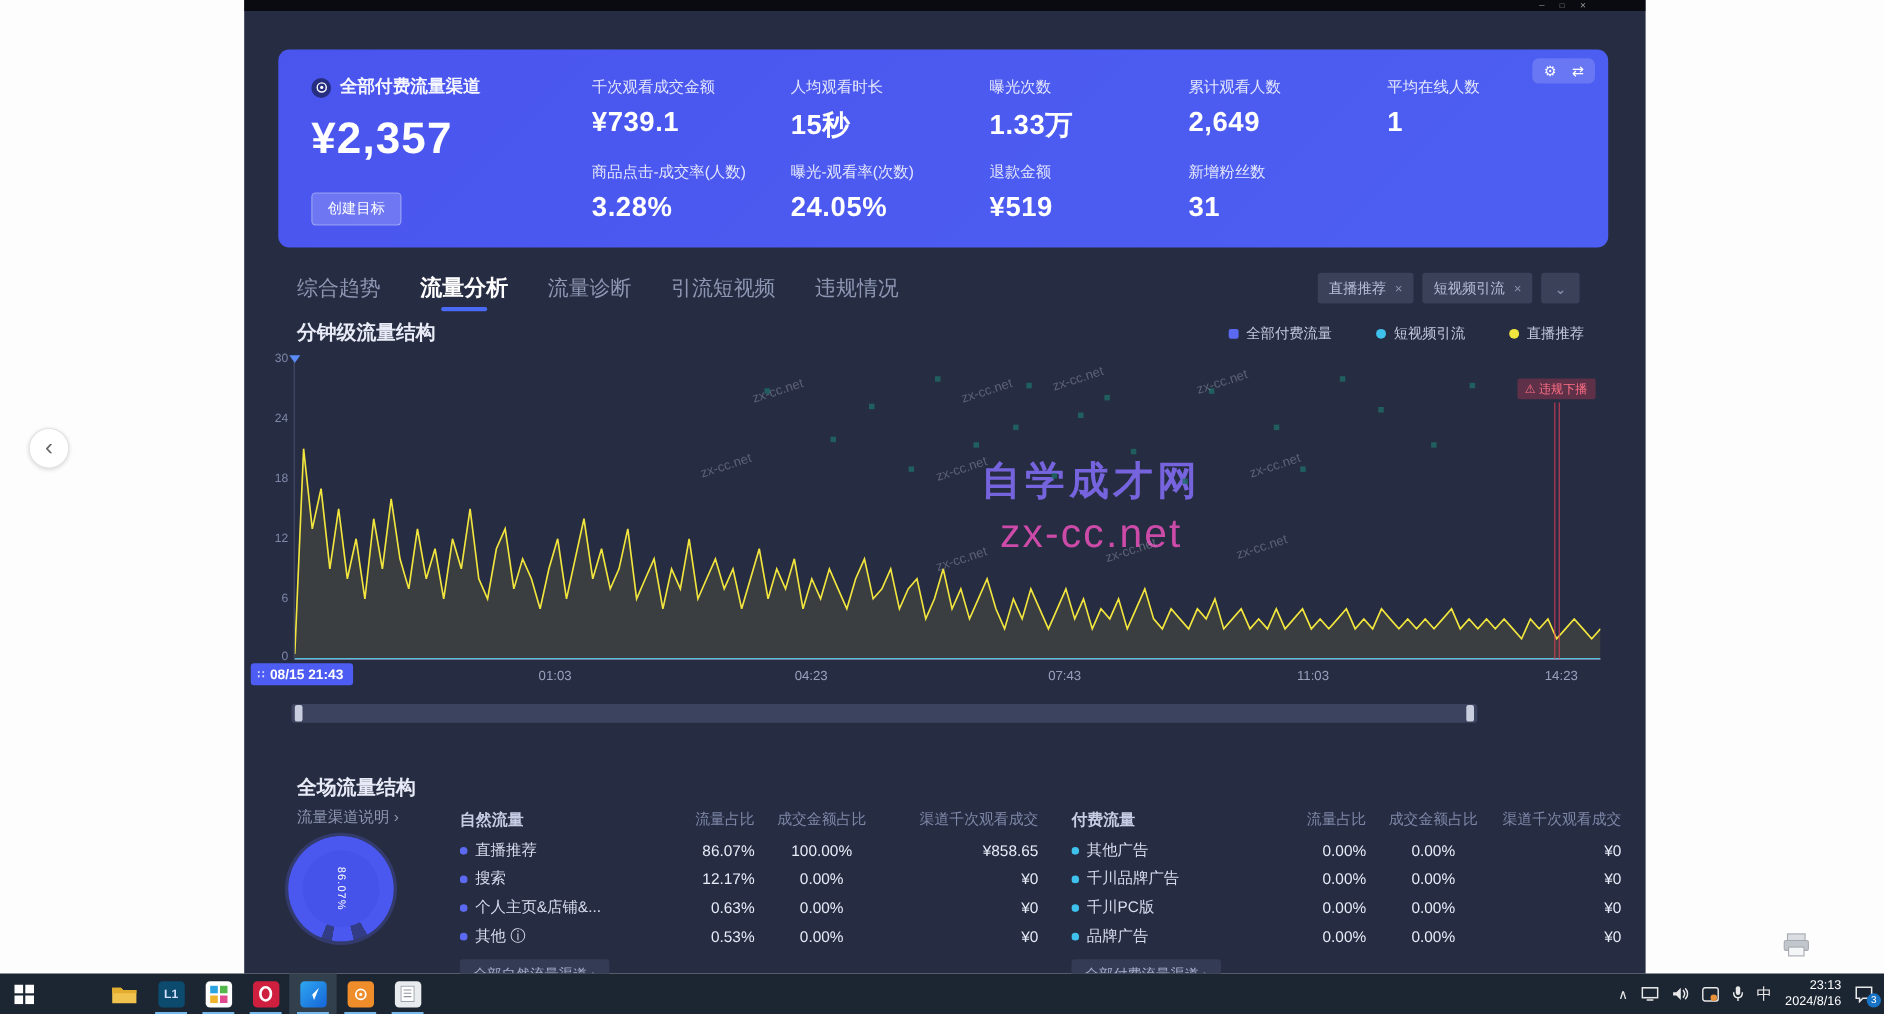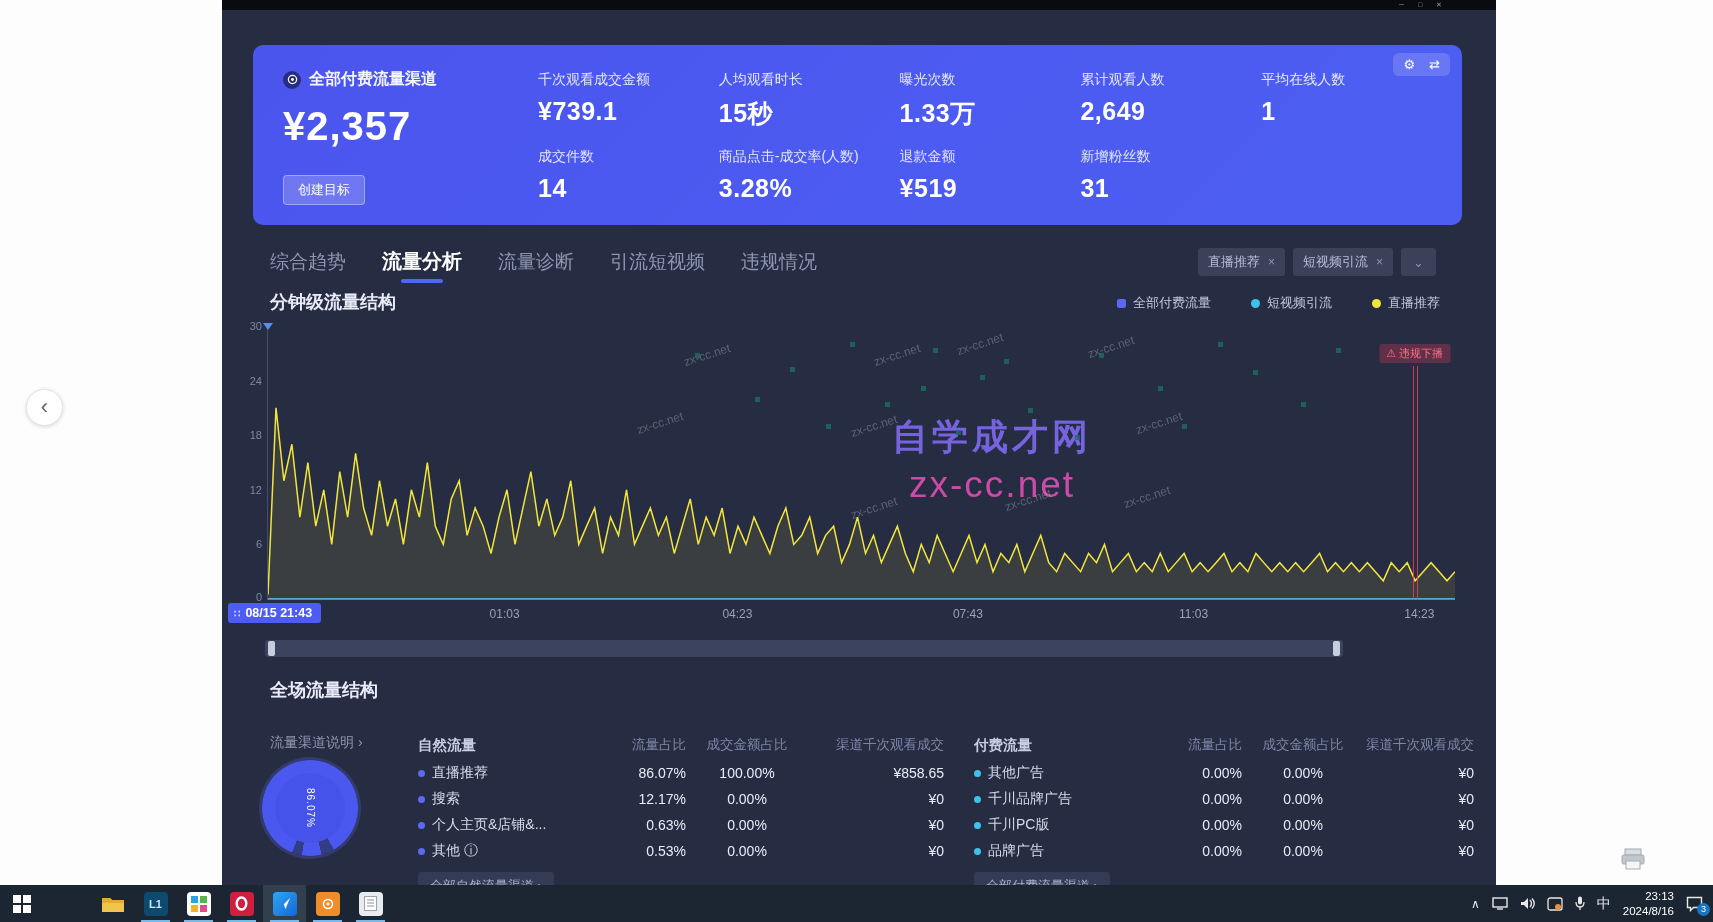--- a/index.html
+++ b/index.html
@@ -95,21 +95,21 @@
   .x-tick { position:absolute; top:5px; transform:translateX(-50%); font-size:12px;
     color:#98a0bd; }
 
   .range-slider { position:absolute; left:43px; top:640px; width:1078px; height:17px;
     background:#3c435f; border-radius:3px; cursor:pointer; }
   .range-handle { position:absolute; top:1px; width:7px; height:15px; background:#c9cedf;
     border-radius:2px; cursor:ew-resize; }
   .range-handle.left { left:3px; } .range-handle.right { right:3px; }
 
   
-  .structure-title { position:absolute; left:48px; top:678px; font-size:18px;
+  .structure-title { position:absolute; left:48px; top:704px; font-size:18px;
     font-weight:bold; color:#e9ecf8; }
   .channel-link { position:absolute; left:48px; top:734px; font-size:14px; color:#8d96b2;
     cursor:pointer; }
   .donut { position:absolute; left:40px; top:760px; width:96px; height:96px; border-radius:50%;
     background:conic-gradient(from 150deg, #333d85 0 16deg, #4b58f0 16deg 40deg,
       #333d85 40deg 52deg, #4b58f0 52deg 360deg);
     display:flex; align-items:center; justify-content:center;
     box-shadow:0 0 0 3px rgba(90,103,245,.25); }
   .donut-inner { width:70px; height:70px; border-radius:50%; background:#4653ea;
     display:flex; align-items:center; justify-content:center; }
@@ -190,26 +190,26 @@
           </div>
         <div class="metric">
           <div class="m-label">累计观看人数</div>
           <div class="m-value">2,649</div>
           </div>
         <div class="metric">
           <div class="m-label">平均在线人数</div>
           <div class="m-value">1</div>
           </div>
         <div class="metric">
-          <div class="m-label">成交件数</div>
-          <div class="m-value">14</div>
-          </div>
-        <div class="metric">
           <div class="m-label">商品点击-成交率(人数)</div>
           <div class="m-value">3.28%</div>
+          </div>
+        <div class="metric">
+          <div class="m-label">曝光-观看率(次数)</div>
+          <div class="m-value">24.05%</div>
           </div>
         <div class="metric">
           <div class="m-label">退款金额</div>
           <div class="m-value">¥519</div>
           </div>
         <div class="metric">
           <div class="m-label">新增粉丝数</div>
           <div class="m-value">31</div>
           </div>
       </div>

